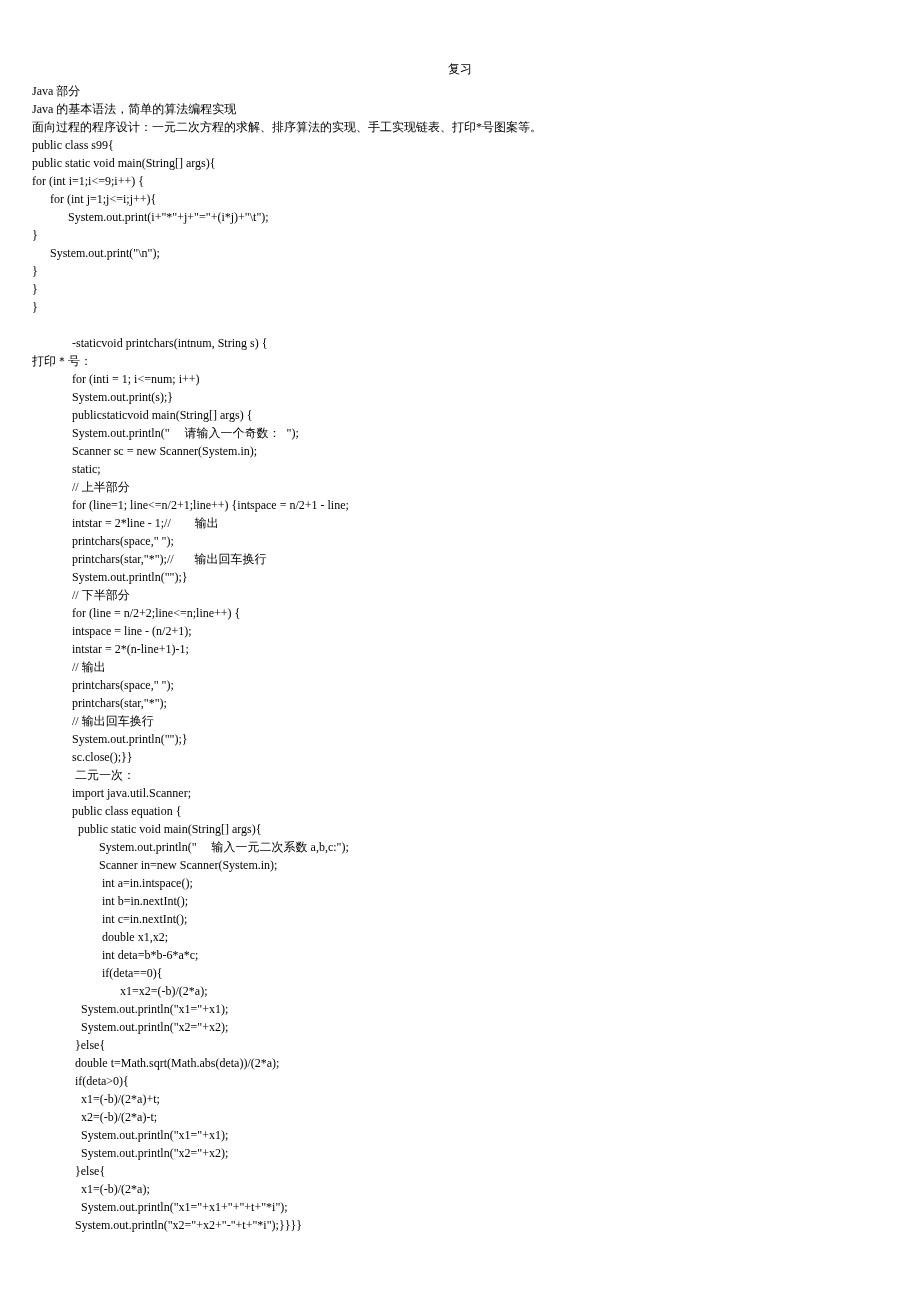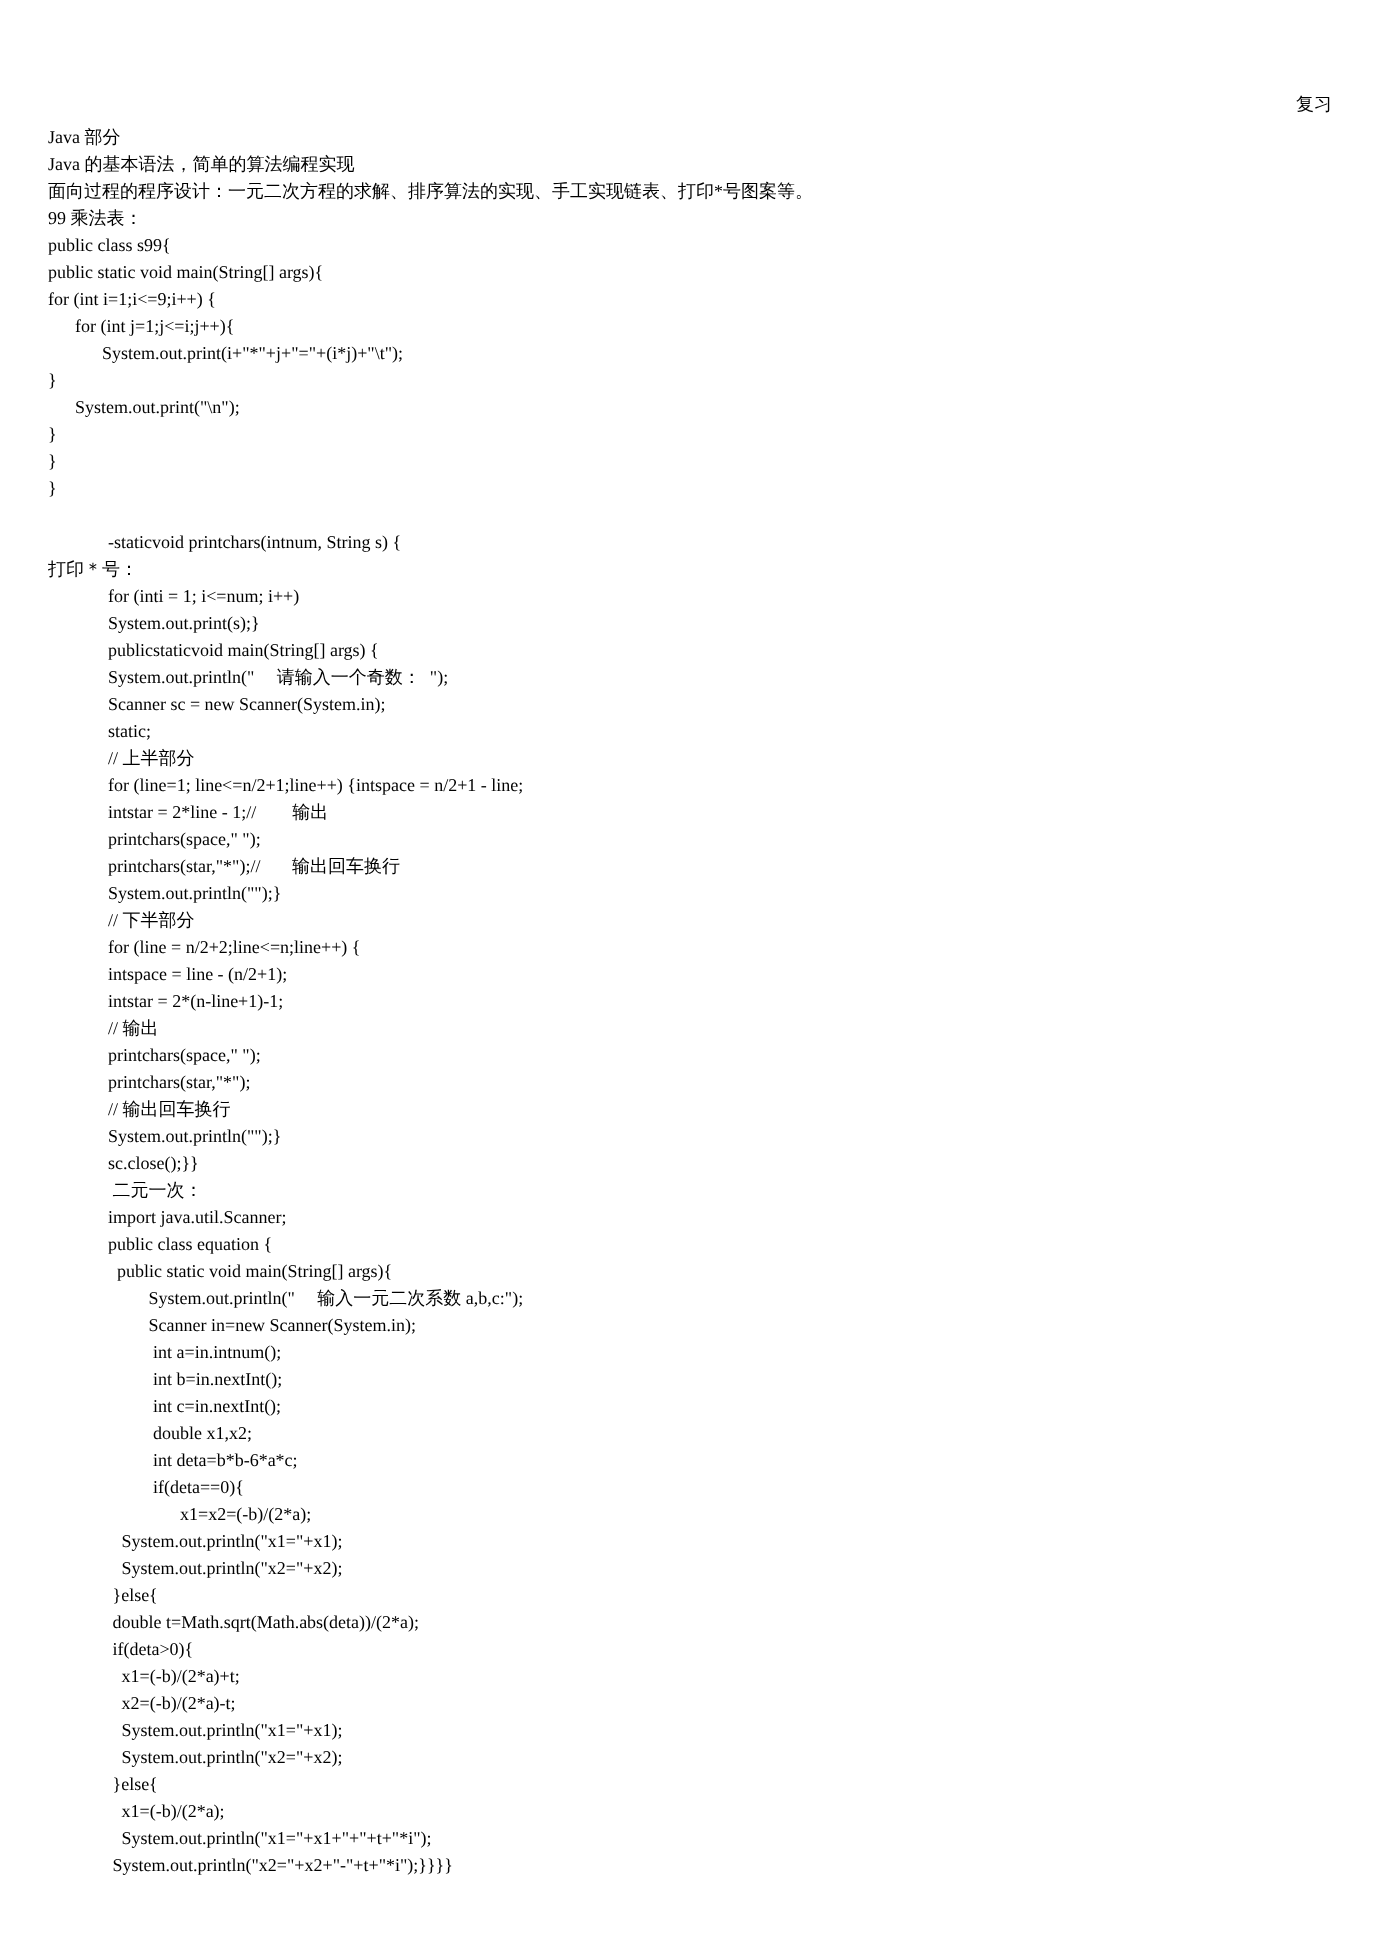--- a/index.html
+++ b/index.html
@@ -10,40 +10,39 @@
     font-size: 12px;
     line-height: 1.5;
     color: #000;
     width: 920px;
   }
   .page {
     padding: 60px 32px 40px 32px;
     box-sizing: border-box;
   }
   .center-title {
-    text-align: right;
+    text-align: center;
     margin-bottom: 4px;
   }
   .line {
     white-space: pre;
   }
   .indent1 { padding-left: 40px; }
   .blank { height: 18px; }
 </style>
 </head>
 <body>
 
 <div class="page">
 
   <div class="center-title">复习</div>
 
   <div class="line">Java 部分</div>
   <div class="line">Java 的基本语法，简单的算法编程实现</div>
   <div class="line">面向过程的程序设计：一元二次方程的求解、排序算法的实现、手工实现链表、打印*号图案等。</div>
-  <div class="line">99 乘法表：</div>
 
   <div class="line">public class s99{</div>
   <div class="line">public static void main(String[] args){</div>
   <div class="line">for (int i=1;i&lt;=9;i++) {</div>
   <div class="line">      for (int j=1;j&lt;=i;j++){</div>
   <div class="line">            System.out.print(i+"*"+j+"="+(i*j)+"\t");</div>
   <div class="line">}</div>
   <div class="line">      System.out.print("\n");</div>
   <div class="line">}</div>
   <div class="line">}</div>
@@ -78,21 +77,21 @@
   <div class="line indent1">sc.close();}}</div>
 
   <div class="line indent1"> 二元一次：</div>
 
   <div class="line indent1">import java.util.Scanner;</div>
   <div class="line indent1"></div>
   <div class="line indent1">public class equation {</div>
   <div class="line indent1">  public static void main(String[] args){</div>
   <div class="line indent1">         System.out.println("     输入一元二次系数 a,b,c:");</div>
   <div class="line indent1">         Scanner in=new Scanner(System.in);</div>
-  <div class="line indent1">          int a=in.intnum();</div>
+  <div class="line indent1">          int a=in.intspace();</div>
   <div class="line indent1">          int b=in.nextInt();</div>
   <div class="line indent1">          int c=in.nextInt();</div>
   <div class="line indent1">          double x1,x2;</div>
   <div class="line indent1">          int deta=b*b-6*a*c;</div>
   <div class="line indent1">          if(deta==0){</div>
   <div class="line indent1">                x1=x2=(-b)/(2*a);</div>
   <div class="line indent1">   System.out.println("x1="+x1);</div>
   <div class="line indent1">   System.out.println("x2="+x2);</div>
   <div class="line indent1"> }else{</div>
   <div class="line indent1"> double t=Math.sqrt(Math.abs(deta))/(2*a);</div>

